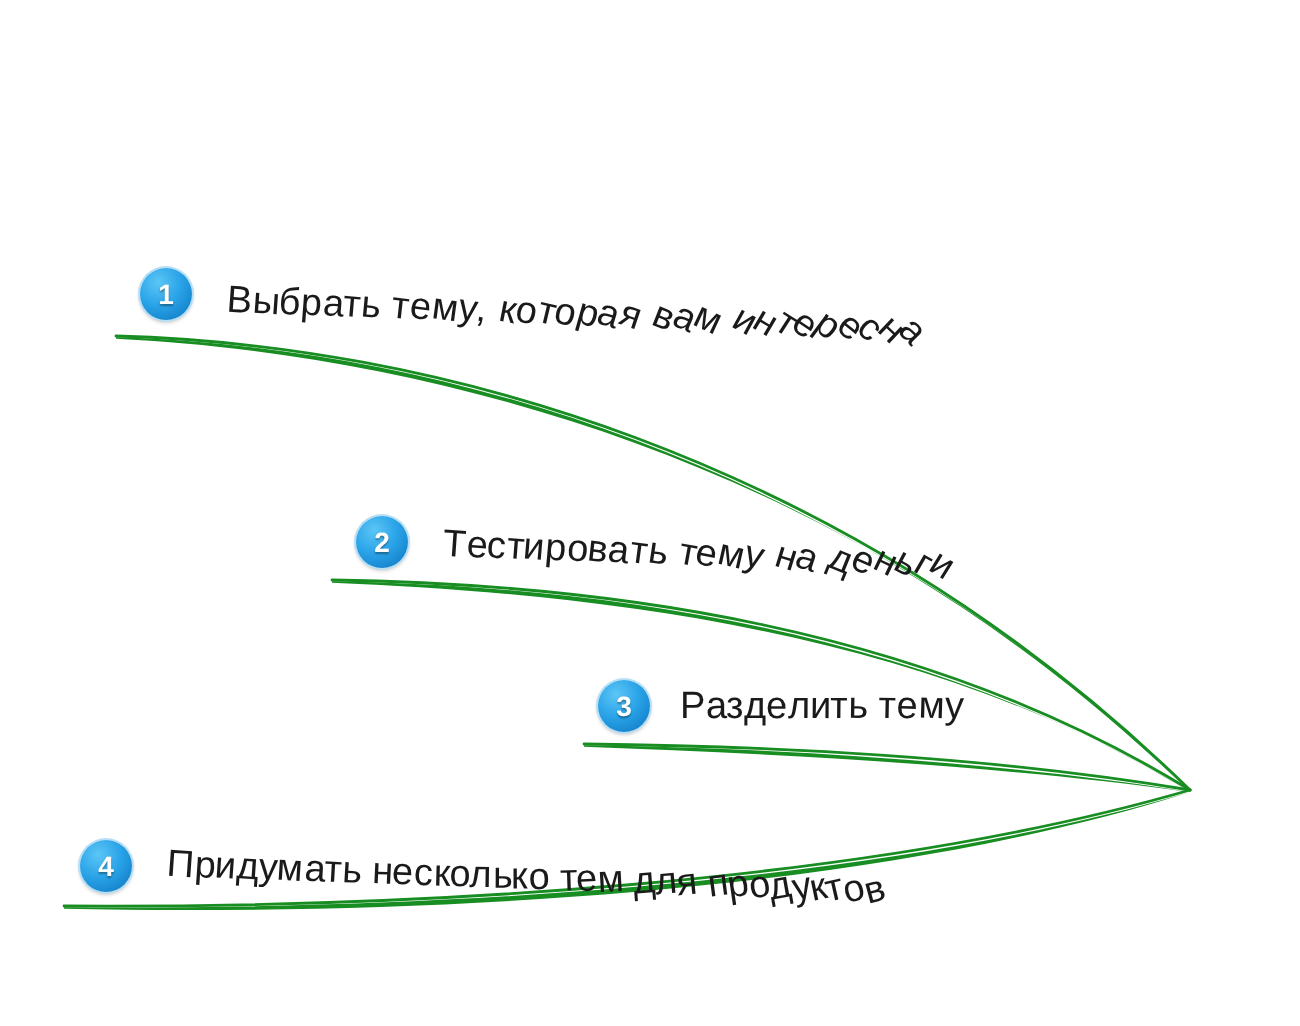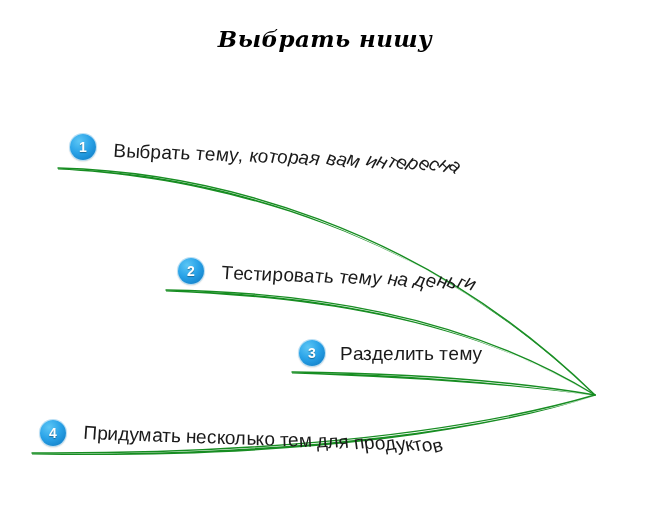--- a/index.html
+++ b/index.html
@@ -84,21 +84,20 @@
   .label-2 { left: 221px; top: 262px; }
   .label-3 { left: 340px; top: 343px; }
   .label-4 { left: 83px;  top: 422px; }
 </style>
 </head>
 <body>
 
 <div id="page">
 
   <div id="title-block">
-    <div class="title-line">Выбрать нишу</div>
   </div>
 
   <svg id="curves" viewBox="0 0 650 513">
     <defs>
       <linearGradient id="g1" gradientUnits="userSpaceOnUse" x1="58" y1="168" x2="595" y2="395">
         <stop offset="0" stop-color="#178d22"></stop>
         <stop offset="1" stop-color="#178d22"></stop>
       </linearGradient>
     </defs>
 

